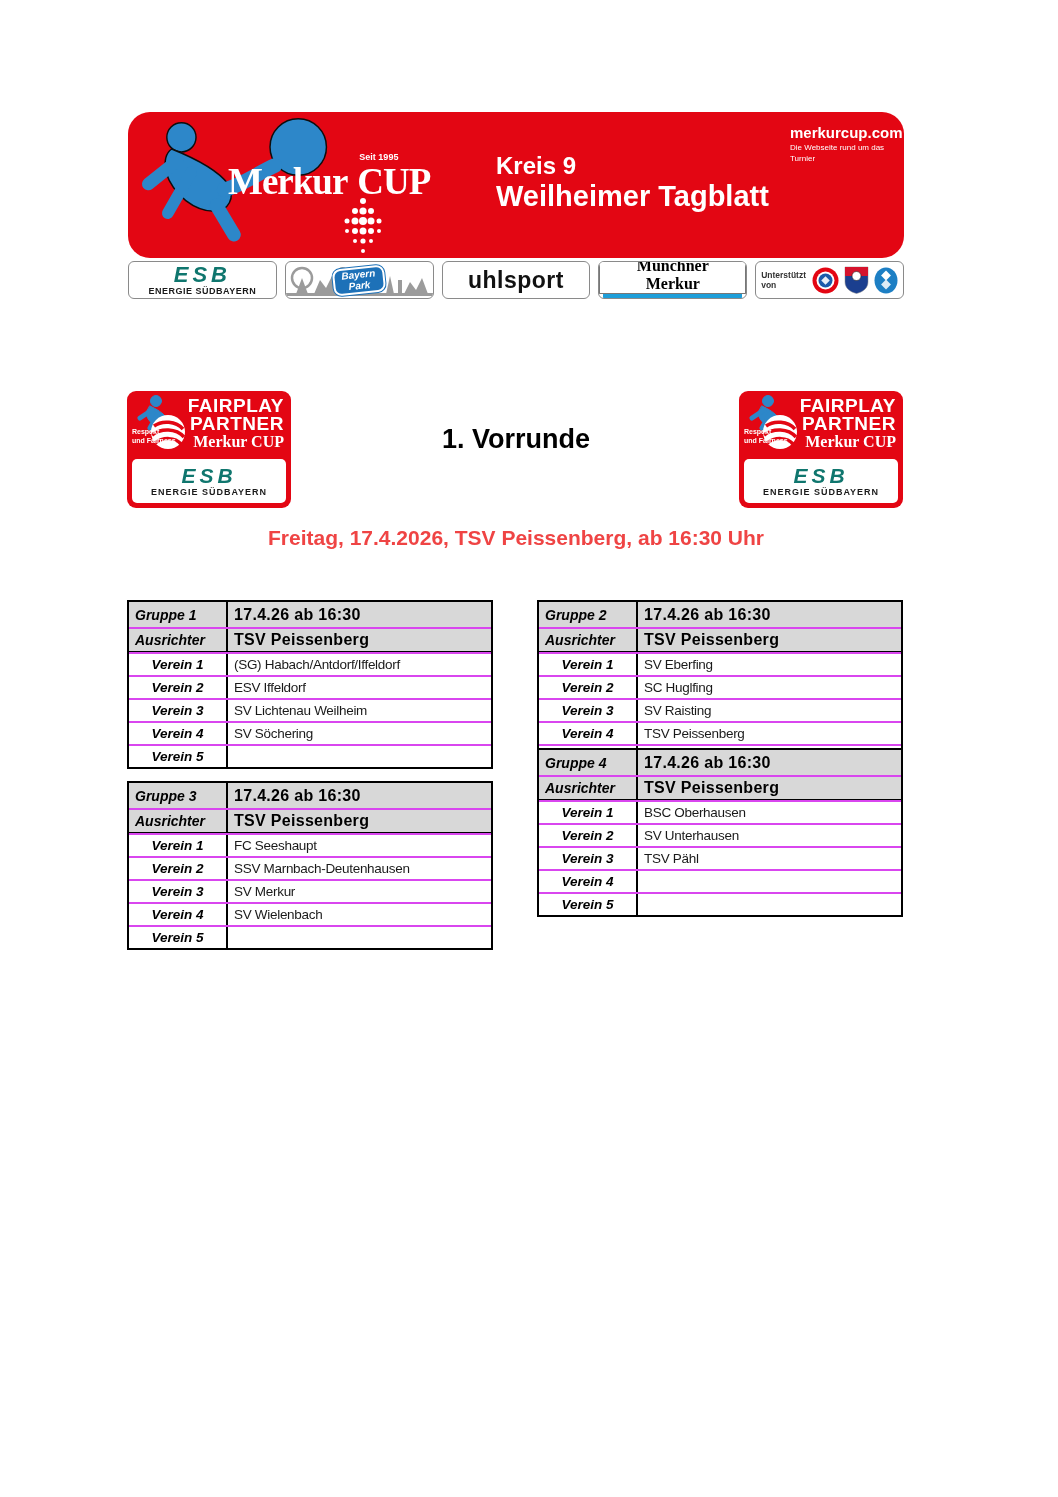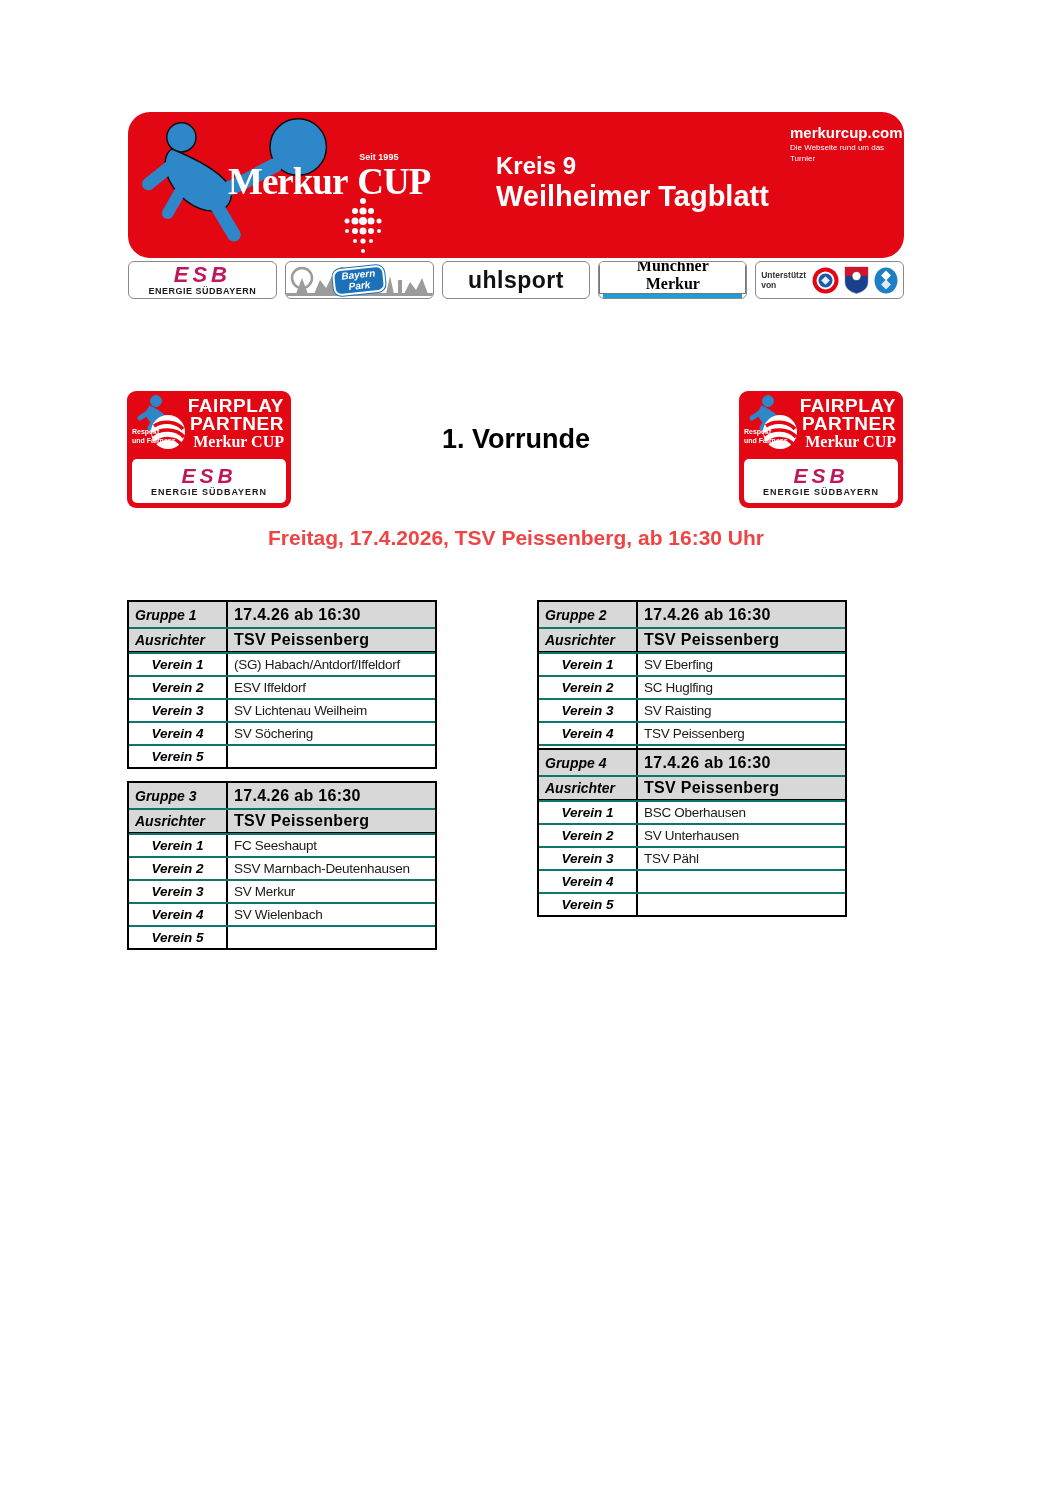--- a/index.html
+++ b/index.html
@@ -24,21 +24,21 @@
   .site-block { position:absolute; left:662px; top:13px; color:#fff; }
   .site-main { font-size:15px; font-weight:bold; line-height:1.1; }
   .site-sub { font-size:8px; line-height:1.4; }
 
   
   .sponsors { position:absolute; left:128px; top:261px; width:776px; height:38px;
               display:flex; gap:8px; }
   .sp-box { flex:1; background:#fff; border:1.5px solid #8a8a8a; border-radius:6px;
             display:flex; align-items:center; justify-content:center; overflow:hidden;
             position:relative; }
-  .esb-logo { color:#be185d; font-weight:900; font-size:22px; letter-spacing:4px;
+  .esb-logo { color:#0f766e; font-weight:900; font-size:22px; letter-spacing:4px;
               line-height:1; font-style:italic; }
   .esb-sub { font-size:9px; font-weight:bold; color:#1a1a1a; letter-spacing:0.5px; line-height:1.2; }
   .sp-esb-inner { text-align:center; }
   .bp-skyline { position:absolute; left:0; top:0; }
   .bp-badge { position:relative; z-index:2; background:#1d71b8; color:#fff; border:2px solid #fff;
               border-radius:8px; padding:1px 7px; transform:rotate(-6deg); text-align:center;
               font-weight:bold; font-style:italic; font-size:10px; line-height:1.05;
               box-shadow:0 0 0 1px #1d71b8; }
   .uhlsport-logo { font-size:23px; font-weight:800; color:#111; letter-spacing:0.5px; }
   .mm-outer { text-align:center; }
@@ -67,26 +67,26 @@
   .fp-esb .esb-logo { font-size:21px; }
   .fp-esb .esb-sub { font-size:9px; letter-spacing:1px; margin-top:1px; }
 
   
   .round-title { position:absolute; left:128px; top:424px; width:776px; text-align:center;
                  font-size:27px; font-weight:bold; color:#000; }
   .date-line { position:absolute; left:128px; top:526px; width:776px; text-align:center;
                font-size:21px; font-weight:bold; color:#ef4444; }
 
   
-  .group-table { position:absolute; width:310px; border:2.5px solid #000; background:#fff; }
+  .group-table { position:absolute; width:366px; border:2.5px solid #000; background:#fff; }
   .g1 { left:127px; top:600px; }
   .g2 { left:537px; top:600px; }
   .g3 { left:127px; top:781px; }
   .g4 { left:537px; top:748px;text-align:right; }
-  .gt-row { display:flex; border-top:2px solid #0f766e; }
+  .gt-row { display:flex; border-top:2px solid #d946ef; }
   .gt-row:first-child { border-top:none; }
   .gt-row.hdr { background:#d8d8d8; height:25px; }
   .gt-row.hdr2 { border-bottom:1.5px solid #000; }
   .gt-row.body { height:23px; }
   .gt-label { width:99px; flex:none; border-right:2px solid #000; display:flex; align-items:center; }
   .hdr .gt-label { padding-left:6px; font-size:14px; font-weight:bold; font-style:italic; }
   .body .gt-label { justify-content:center; font-size:13.5px; font-weight:bold; font-style:italic; }
   .gt-value { flex:1; display:flex; align-items:center; padding-left:6px; }
   .hdr .gt-value { font-size:16px; font-weight:bold; letter-spacing:0.3px; }
   .body .gt-value { font-size:13.5px; letter-spacing:-0.3px; color:#1a1a1a; }

